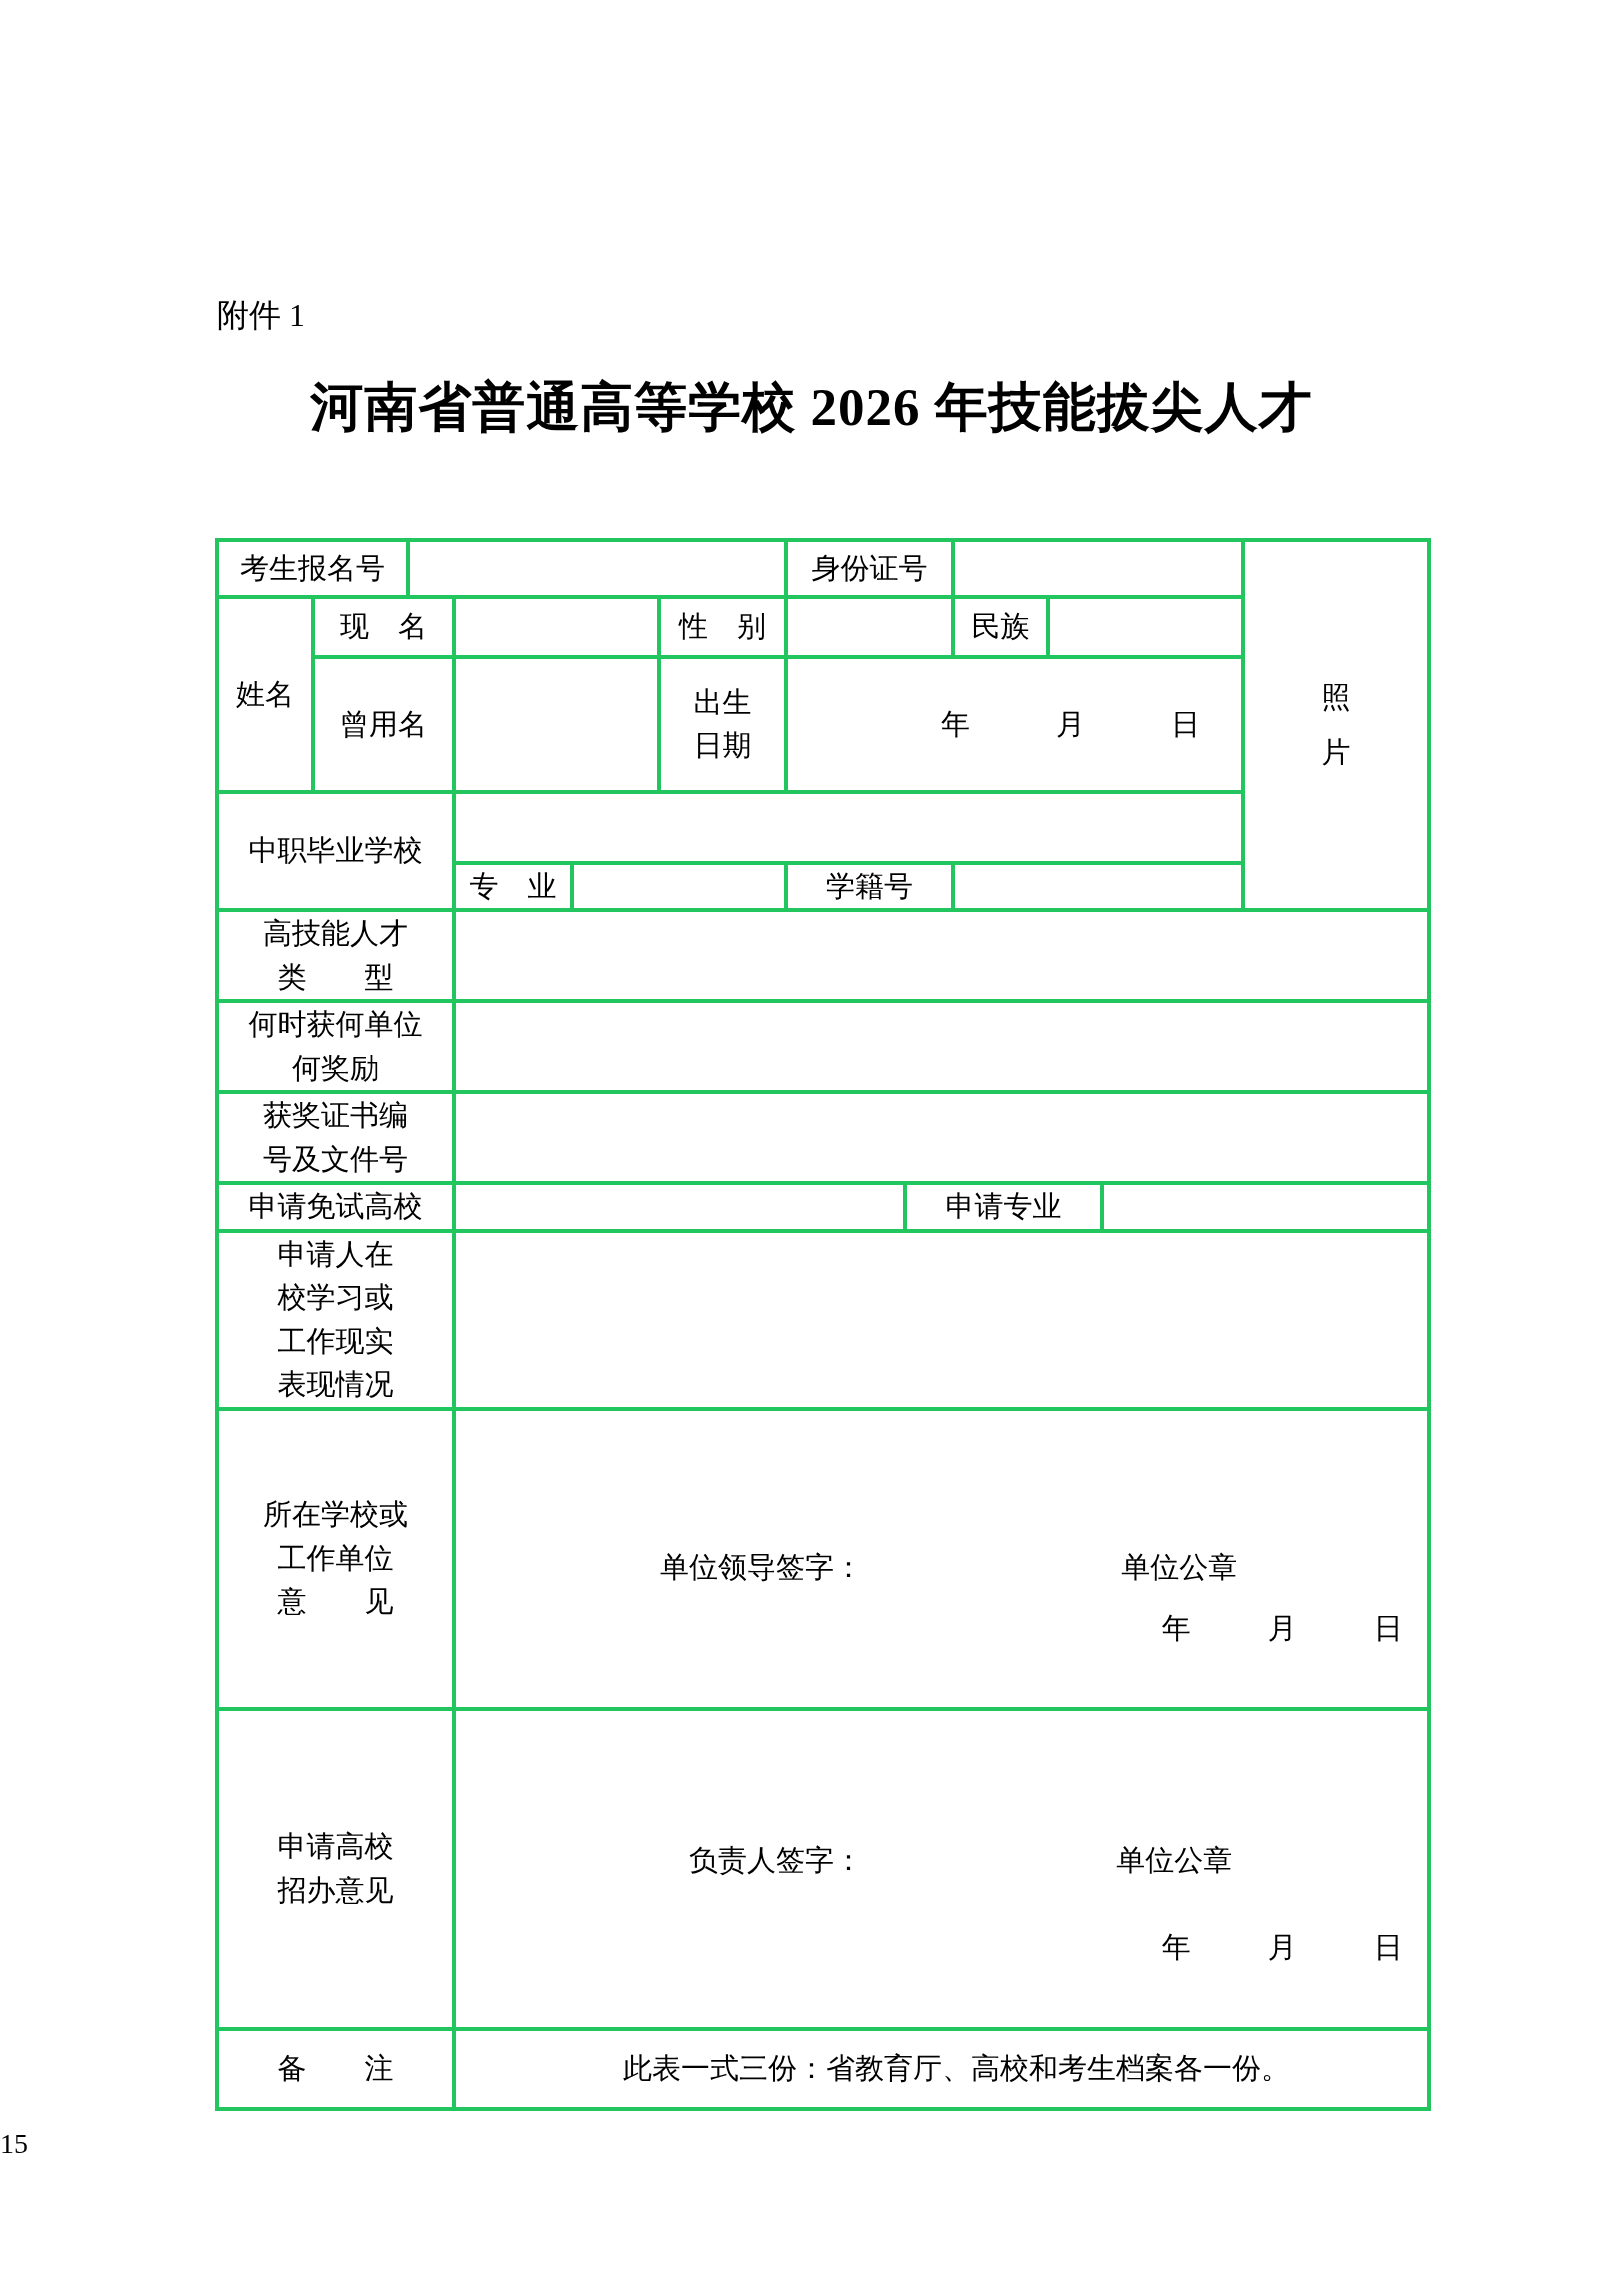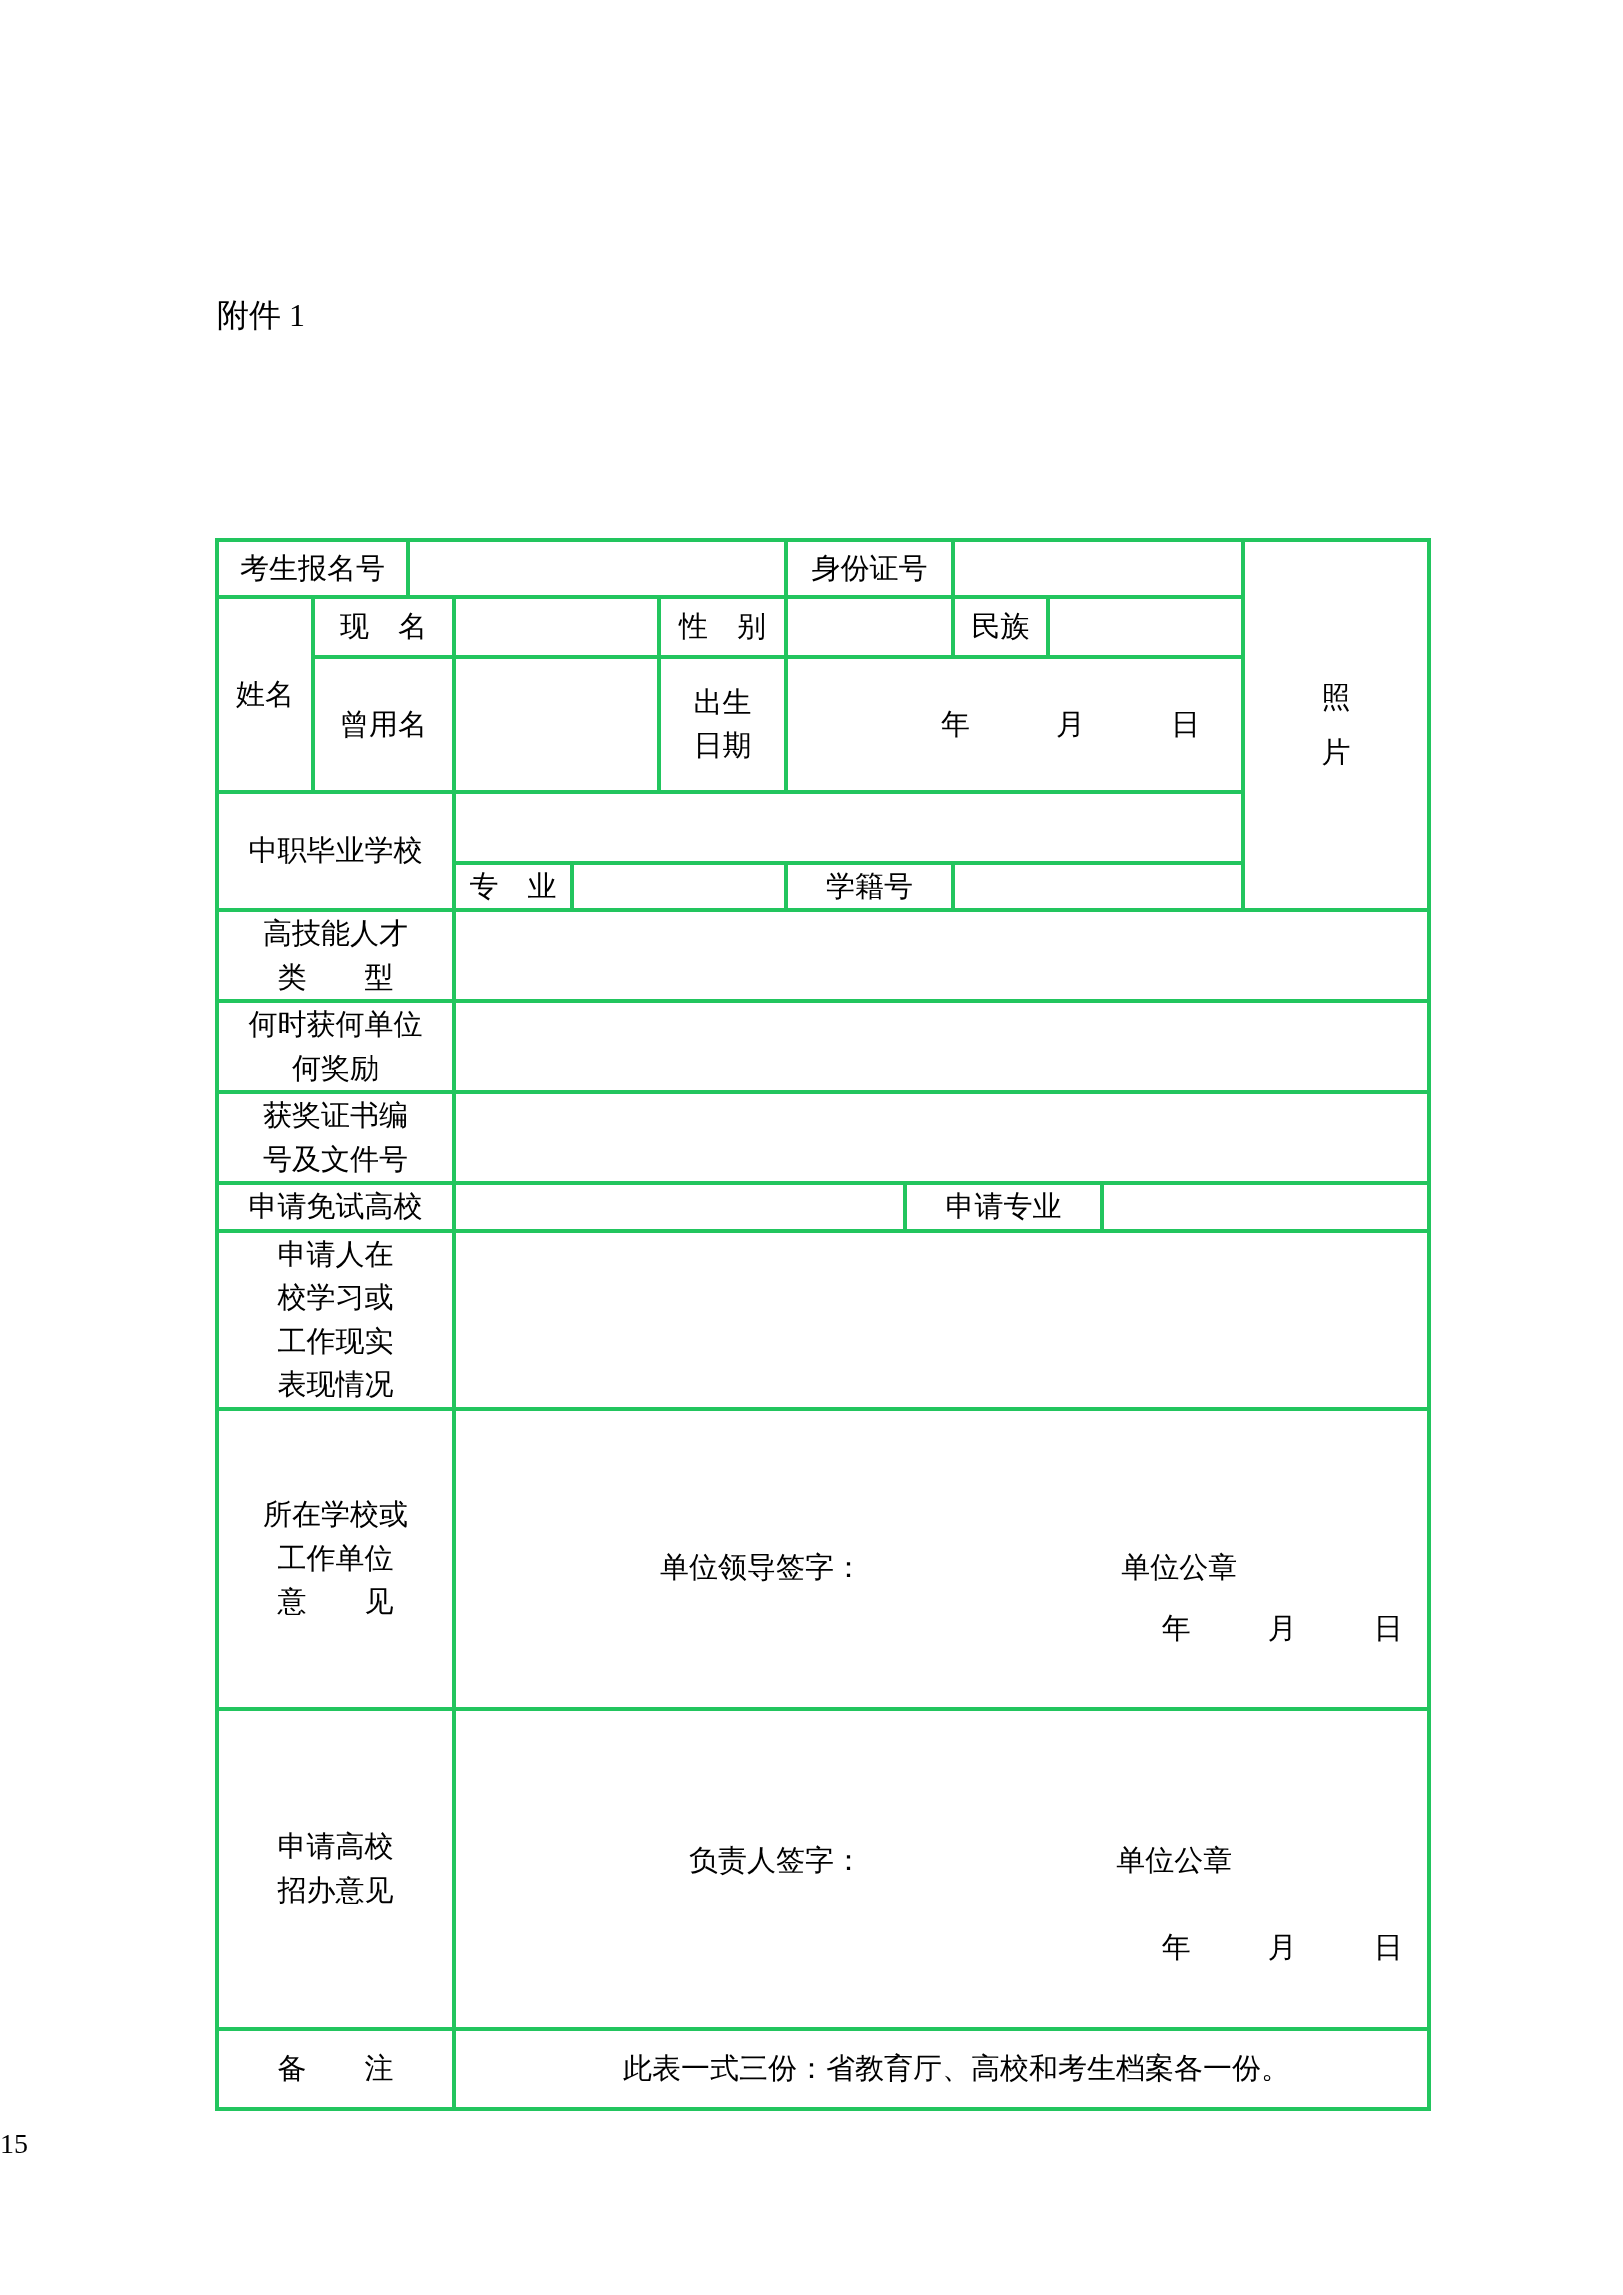--- a/index.html
+++ b/index.html
@@ -60,20 +60,21 @@
     position:absolute;left:0;width:100%;top:2128px;
     font-size:28px;
   }
 </style>
 </head>
 <body>
 
 <div class="page">
 
   <div class="attachment">附件 1</div>
+  <div class="title l1">河南省普通高等学校 2026 年技能拔尖人才</div>
 
   <table class="form">
     <colgroup>
       <col style="width:96px">
         <col style="width:95px">
         <col style="width:46px">
       <col style="width:118px">
         <col style="width:87px">
         <col style="width:127px">
       <col style="width:119px">

